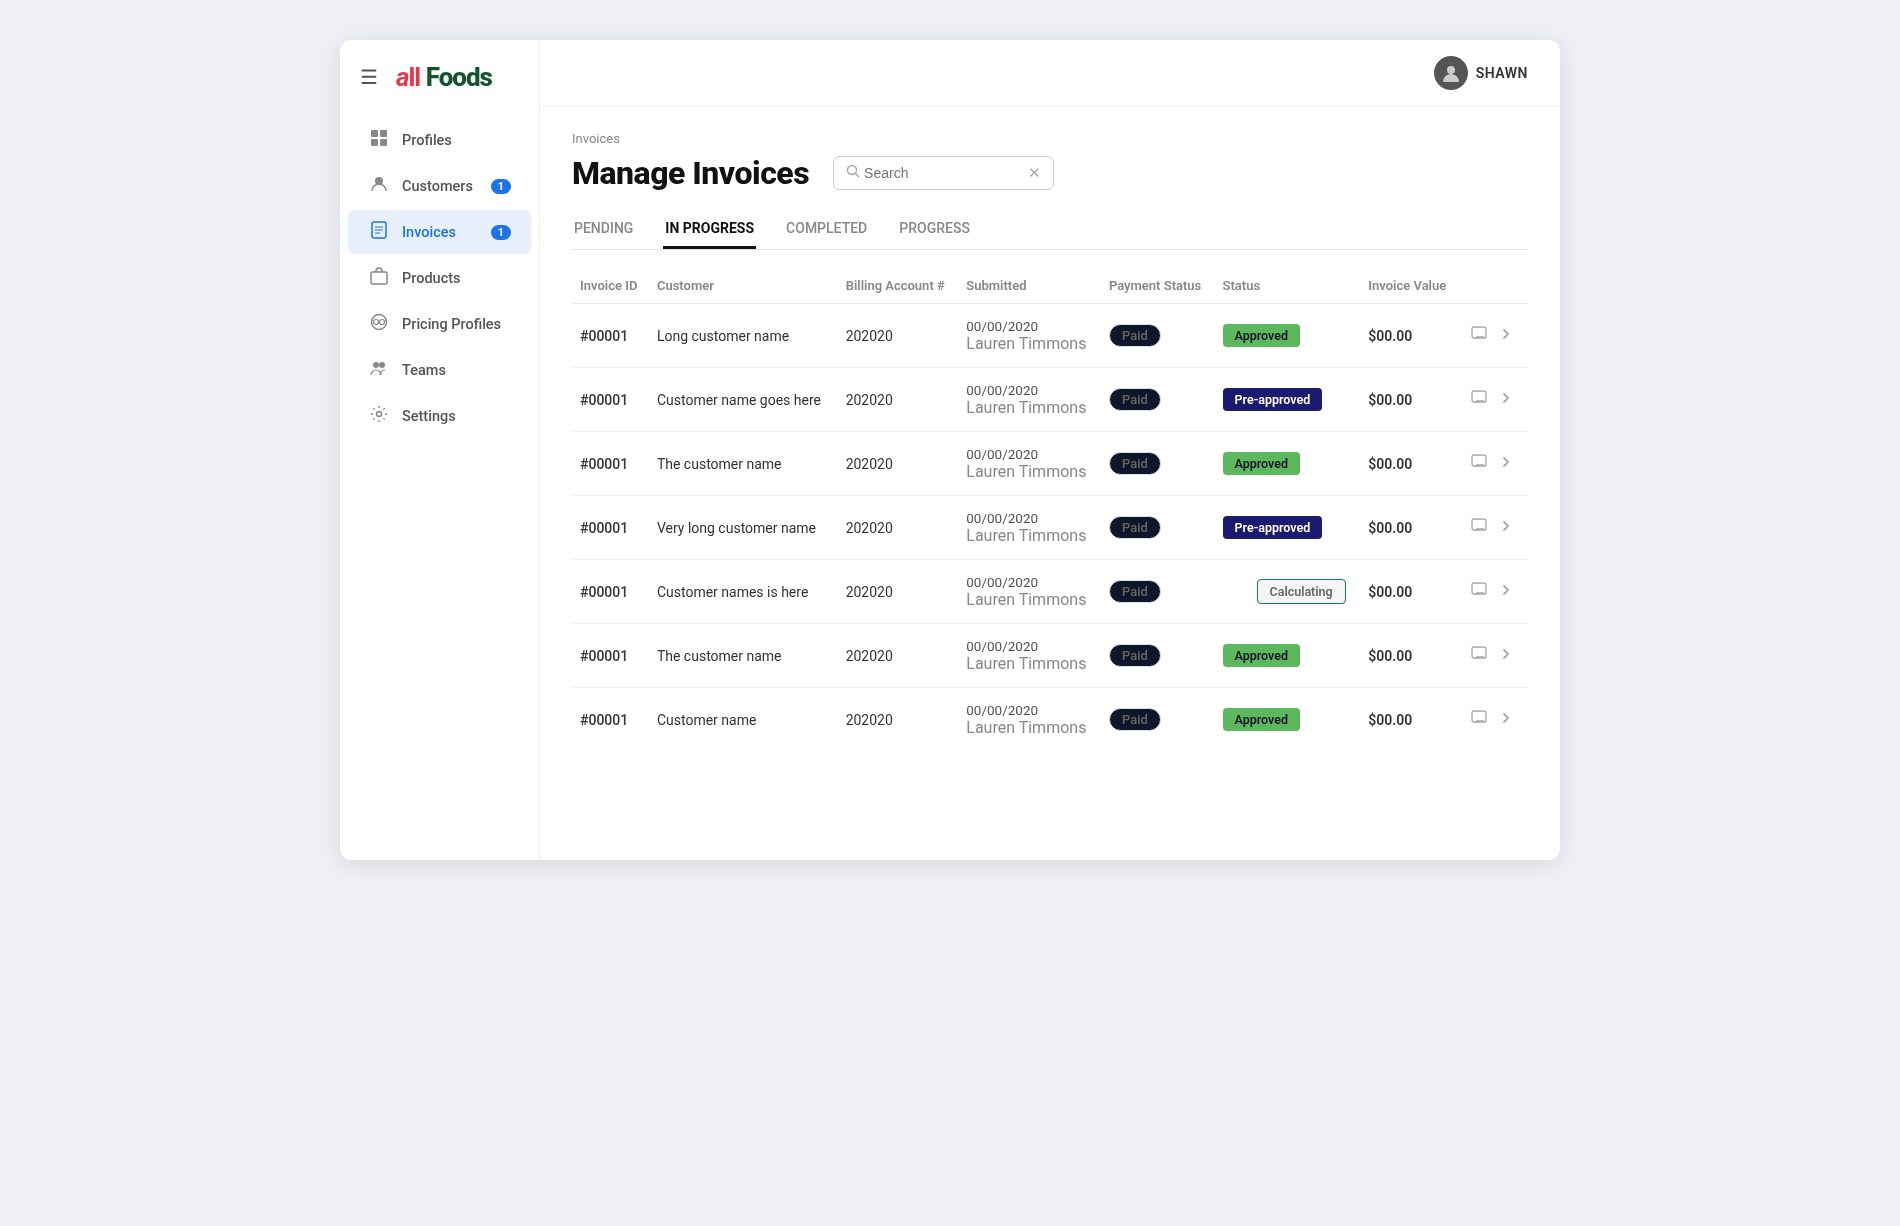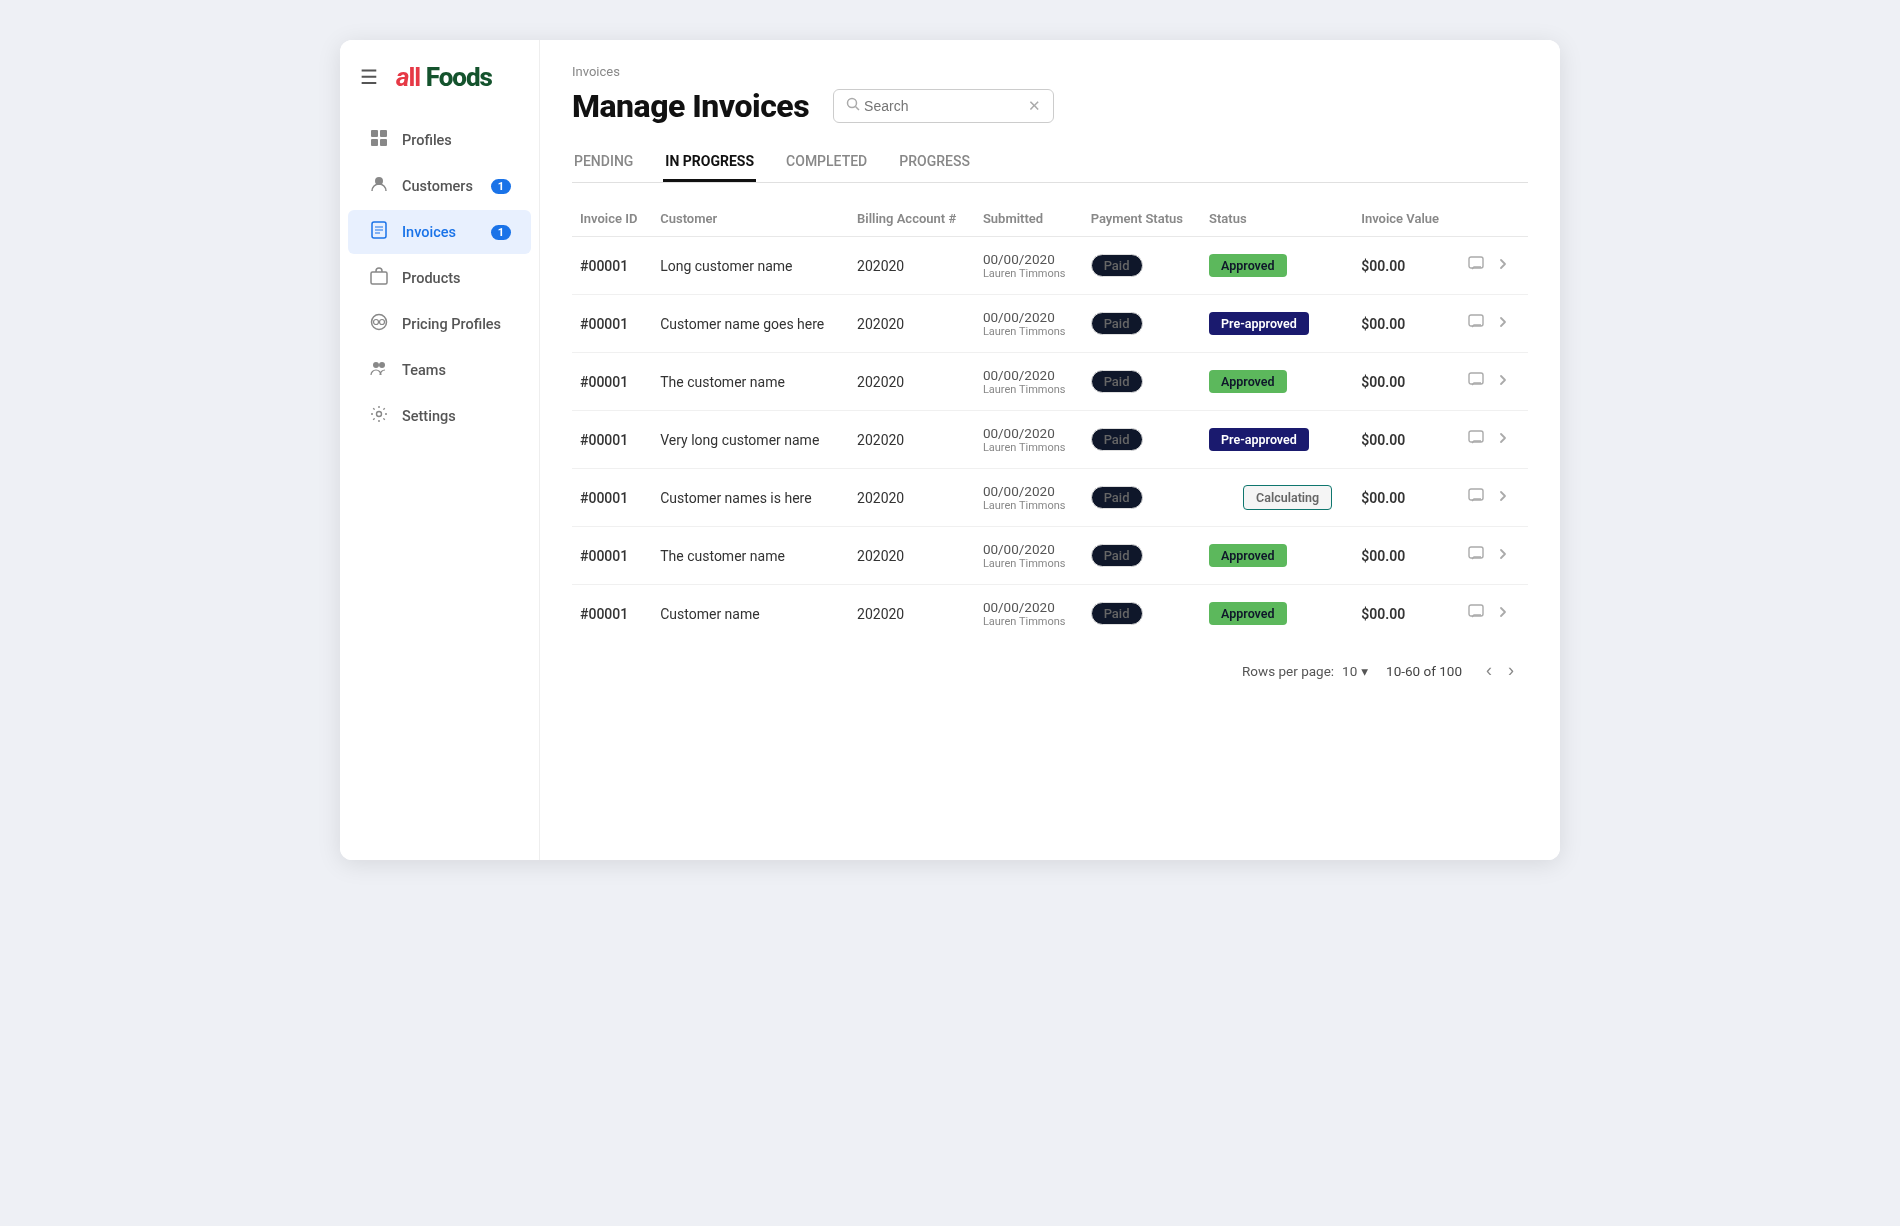--- a/index.html
+++ b/index.html
@@ -210,21 +210,21 @@
     .invoice-table td {
       padding: 14px 8px;
       font-size: 14px;
       color: #333;
       border-bottom: 1px solid #f0f0f0;
       vertical-align: middle;
     }
     .invoice-table tr:last-child td { border-bottom: none; }
     .invoice-id { color: #222; font-weight: 500; }
     .submitted-date { color: #555; font-size: 13.5px; }
-    .submitted-by { color: #888; font-size: 11px; }
+    .submitted-by { color: #888; font-size: 16px; }
     .payment-badge {
       display: inline-block;
       background: #0f172a;
       color: #666;
       border-radius: 12px;
       padding: 3px 12px;
       font-size: 13px;
       font-weight: 500;
       border: 1px solid #e0e0e0;
     }
@@ -375,20 +375,31 @@
               <path d="M9 1v2M9 15v2M1 9h2M15 9h2M3.22 3.22l1.41 1.41M13.37 13.37l1.41 1.41M3.22 14.78l1.41-1.41M13.37 4.63l1.41-1.41" stroke="#888" stroke-width="1.4"></path>
             </svg>
         </span>
         <span>Settings</span>
       </div>
     </nav>
   </aside>
 
   <div class="main-content">
 
+    <div class="top-bar">
+      <div class="user-info">
+        <div class="user-avatar">
+          <svg width="20" height="20" viewBox="0 0 20 20" fill="none">
+              <circle cx="10" cy="7" r="4" fill="#ccc"></circle>
+              <path d="M2 19c0-4.418 3.582-8 8-8s8 3.582 8 8" fill="#ccc"></path>
+            </svg>
+        </div>
+        <span class="user-name">SHAWN</span>
+      </div>
+    </div>
 
     <div class="page-content">
 
       <div class="breadcrumb">Invoices</div>
 
       <div class="page-header">
         <h1 class="page-title">Manage Invoices</h1>
         <div class="search-box">
           <span class="search-icon">
             <svg width="14" height="14" viewBox="0 0 14 14" fill="none">
@@ -635,29 +646,15 @@
             <svg width="14" height="14" viewBox="0 0 14 14" fill="none">
                       <path d="M5 3l4 4-4 4" stroke="#aaa" stroke-width="1.8" stroke-linecap="round" stroke-linejoin="round"></path>
                     </svg>
           </button>
         </div>
       </td>
     </tr>
           </tbody>
       </table>
 
-      <div class="pagination-bar">
-        <div class="rows-per-page">
-          <span>Rows per page:</span>
-          <div class="rows-select">
-            <span>10</span>
-            <span>▾</span>
-          </div>
-        </div>
-        <span class="pagination-info">10-60 of 100</span>
-        <div class="pagination-btns">
-          <button class="page-btn">‹</button>
-          <button class="page-btn">›</button>
-        </div>
-      </div>
     </div>
   </div>
 </div>
 
 </body></html>

